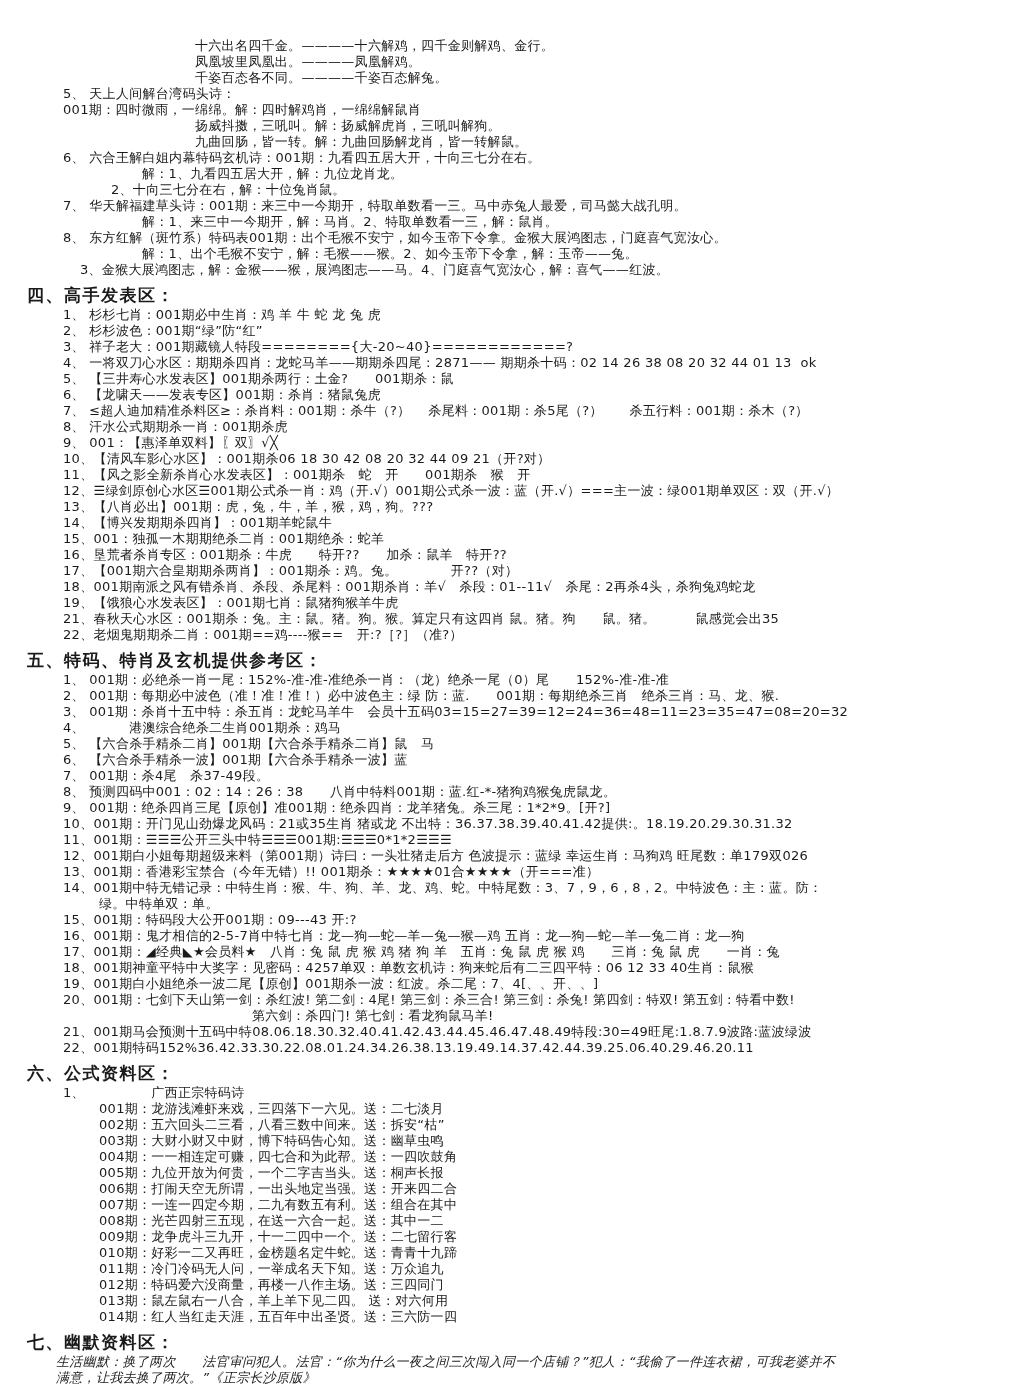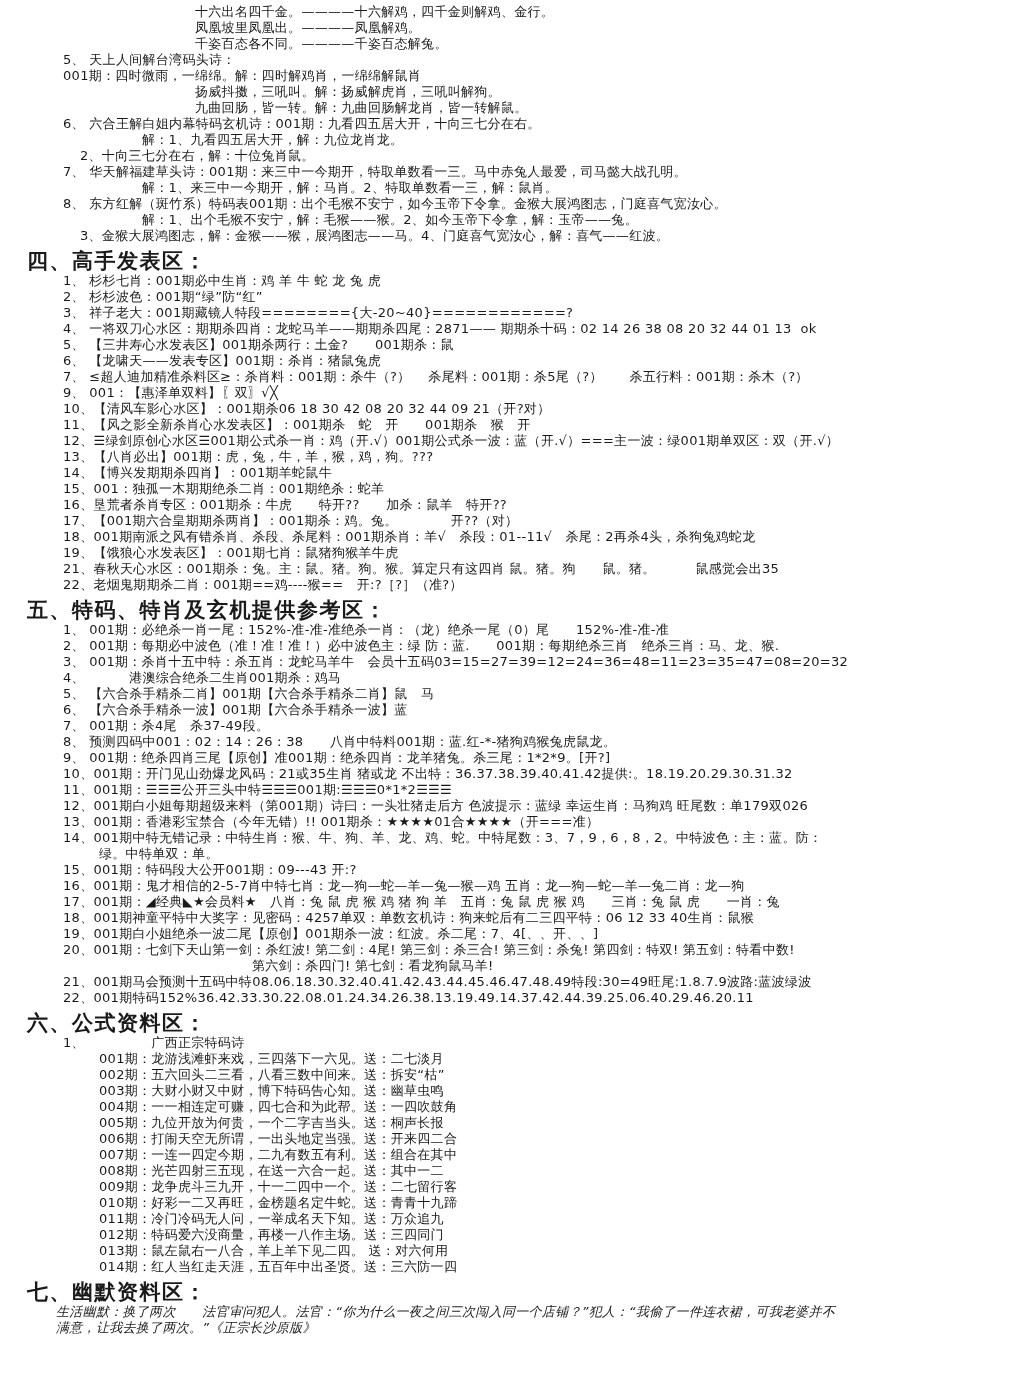--- a/index.html
+++ b/index.html
@@ -3,48 +3,48 @@
 <meta charset="utf-8">
 <style>
   html,body{margin:0;padding:0;background:#e9e9e9;}
   .page{
     position:relative;
     width:1018px;height:1388px;
     margin:0 auto;
     background:#ffffff;
     overflow:hidden;
     box-sizing:border-box;
-    padding-top:4px;
+    padding-top:38px;
     font-family:"DejaVu Sans","Liberation Sans",sans-serif;
     color:#1a1a1a;
   }
   .l{
     white-space:pre;
     font-size:13px;
     line-height:16px;
     letter-spacing:0.3px;
     color:#1a1a1a;
   }
   .l.h{
-    font-size:21px;
+    font-size:17px;
     font-weight:700;
     line-height:20px;
     margin-top:7px;
     margin-bottom:2px;
     letter-spacing:1.5px;
   }
   .l.i{font-style:italic;}
   .ind27{margin-left:27px}
   .ind56{margin-left:56px}
   .ind63{margin-left:63px}
   .ind99{margin-left:99px}
   .ind119{margin-left:80px}
   .ind129{margin-left:63px}
   .ind142{margin-left:142px}
-  .ind179{margin-left:80px}
+  .ind179{margin-left:111px}
   .ind195{margin-left:195px}
   .ind252{margin-left:252px}
 </style>
 </head>
 <body>
 
 <div class="page" style="background: rgb(255, 255, 255);">
     <section>
       <div class="l ind195">十六出名四千金。————十六解鸡，四千金则解鸡、金行。</div>
       <div class="l ind195">凤凰坡里凤凰出。————凤凰解鸡。</div>
@@ -64,20 +64,21 @@
     </section>
     <section>
       <div class="l ind27 h">四、高手发表区：</div>
       <div class="l ind63">1、 杉杉七肖：001期必中生肖：鸡 羊 牛 蛇 龙 兔 虎</div>
       <div class="l ind63">2、 杉杉波色：001期“绿”防“红”</div>
       <div class="l ind63">3、 祥子老大：001期藏镜人特段========{大-20~40}============?</div>
       <div class="l ind63">4、 一将双刀心水区：期期杀四肖：龙蛇马羊——期期杀四尾：2871—— 期期杀十码：02 14 26 38 08 20 32 44 01 13  ok</div>
       <div class="l ind63">5、 【三井寿心水发表区】001期杀两行：土金?　　001期杀：鼠</div>
       <div class="l ind63">6、 【龙啸天——发表专区】001期：杀肖：猪鼠兔虎</div>
       <div class="l ind63">7、 ≤超人迪加精准杀料区≥：杀肖料：001期：杀牛（?）　 杀尾料：001期：杀5尾（?）　　杀五行料：001期：杀木（?）</div>
+      <div class="l ind63">8、 汗水公式期期杀一肖：001期杀虎</div>
       <div class="l ind63">9、 001：【惠泽单双料】〖双〗√╳</div>
       <div class="l ind63">10、【清风车影心水区】：001期杀06 18 30 42 08 20 32 44 09 21（开?对）</div>
       <div class="l ind63">11、【风之影全新杀肖心水发表区】：001期杀　蛇　开　　001期杀　猴　开</div>
       <div class="l ind63">12、☰绿剑原创心水区☰001期公式杀一肖：鸡（开.√）001期公式杀一波：蓝（开.√）===主一波：绿001期单双区：双（开.√）</div>
       <div class="l ind63">13、【八肖必出】001期：虎，兔，牛，羊，猴，鸡，狗。???</div>
       <div class="l ind63">14、【博兴发期期杀四肖】：001期羊蛇鼠牛</div>
       <div class="l ind63">15、001：独孤一木期期绝杀二肖：001期绝杀：蛇羊</div>
       <div class="l ind63">16、垦荒者杀肖专区：001期杀：牛虎　　特开??　　加杀：鼠羊　特开??</div>
       <div class="l ind63">17、【001期六合皇期期杀两肖】：001期杀：鸡。兔。　　　　开??（对）</div>
       <div class="l ind63">18、001期南派之风有错杀肖、杀段、杀尾料：001期杀肖：羊√　杀段：01--11√　杀尾：2再杀4头，杀狗兔鸡蛇龙</div>

